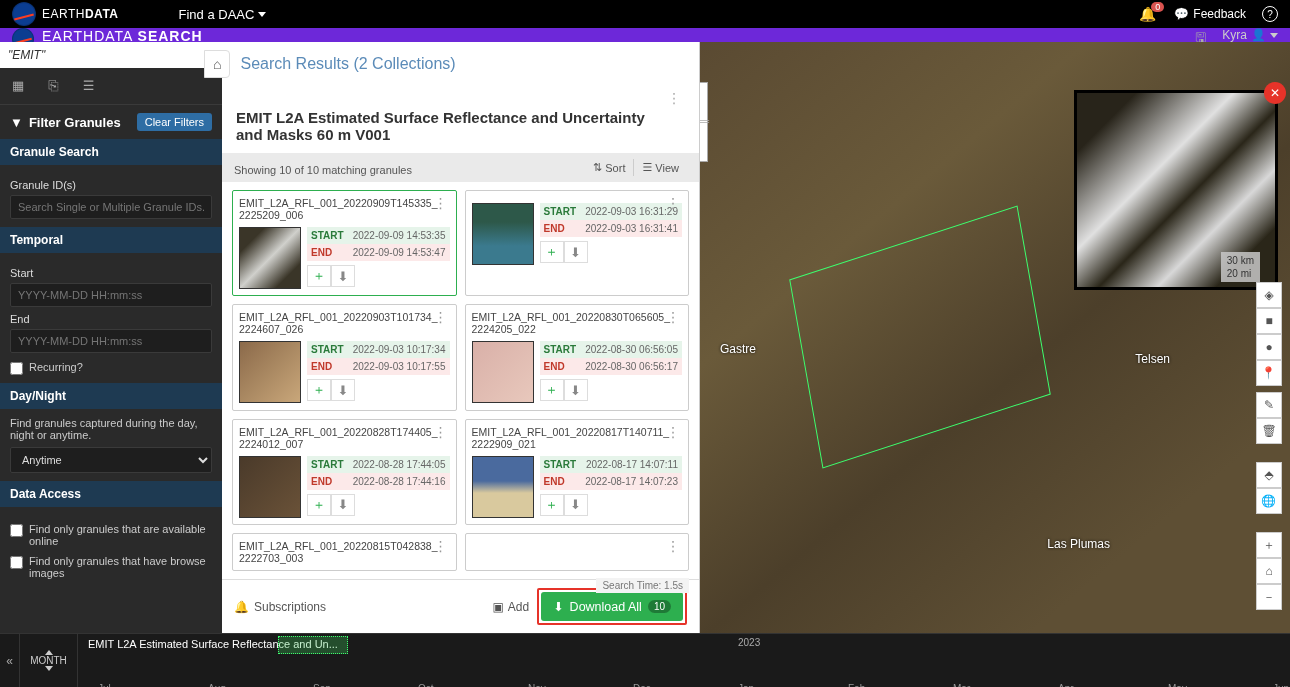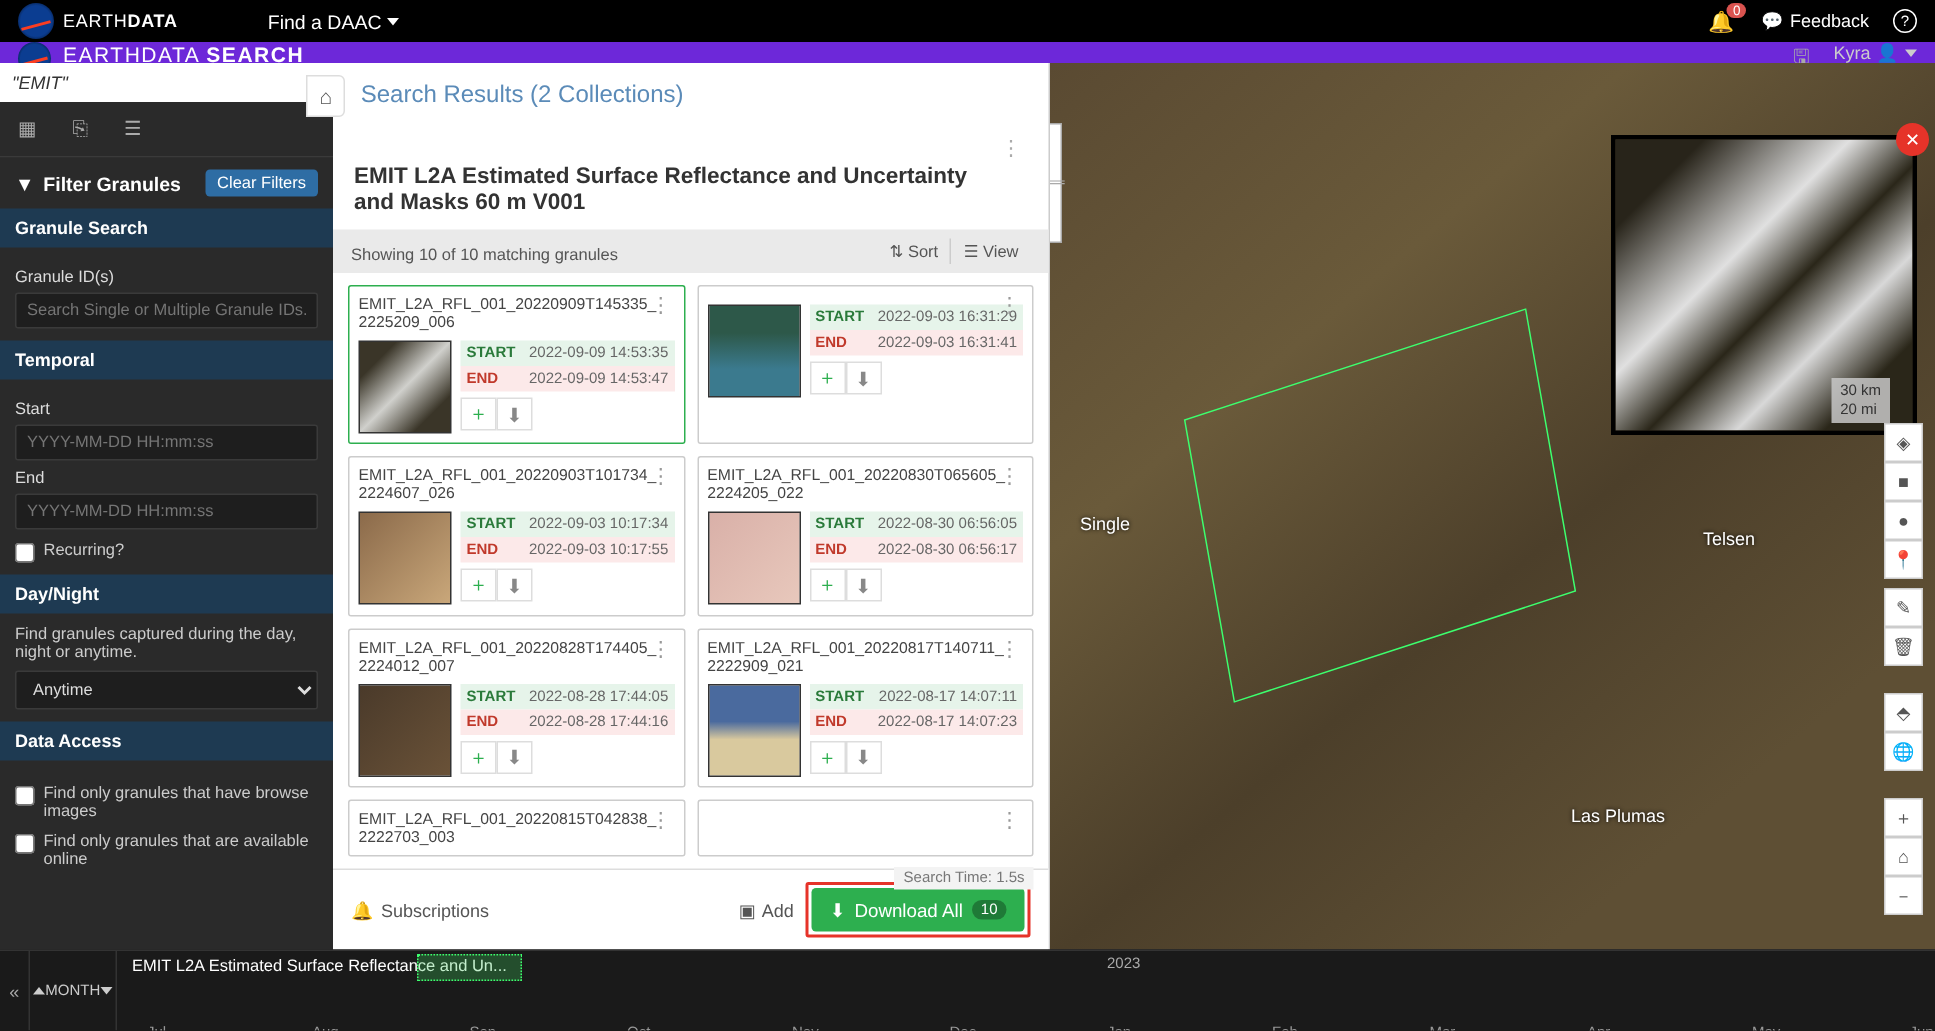--- a/index.html
+++ b/index.html
@@ -100,21 +100,21 @@
 .map-toolbar3 { position:absolute; right:8px; top:420px; display:flex; flex-direction:column;}
 .map-toolbar4 { position:absolute; right:8px; top:490px; display:flex; flex-direction:column;}
 .layers-btn { position:absolute; right:8px; bottom:14px;}
 .preview { position:absolute; right:12px; top:48px; width:204px; height:200px; border:3px solid #000; background: linear-gradient(135deg,#28241a 15%,#e0e0e0 40%,#2a2619 55%,#d8d8d8 70%,#2a2619 85%);}
 .close-preview { position:absolute; right:4px; top:40px; width:22px; height:22px; background:#e63329; color:#fff; border-radius:50%; display:flex; align-items:center; justify-content:center; font-size:12px; cursor:pointer; z-index:5;}
 .scale { position:absolute; right:30px; top:210px; background:rgba(200,200,200,0.85); color:#333; font-size:10px; padding:2px 6px; line-height:1.3;}
 
 
 .timeline { height:54px; background:#1a1a1a; border-top:1px solid #333; display:flex; align-items:stretch; position:relative;}
 .tl-collapse { width:20px; display:flex; align-items:center; justify-content:center; color:#aaa; border-right:1px solid #333; cursor:pointer;}
-.tl-month { width:58px; display:flex; flex-direction:row; align-items:center; justify-content:center; color:#ccc; font-size:10px; border-right:1px solid #333; cursor:pointer;}
+.tl-month { width:58px; display:flex; flex-direction:column; align-items:center; justify-content:center; color:#ccc; font-size:10px; border-right:1px solid #333; cursor:pointer;}
 .tl-track { flex:1; position:relative; color:#aaa;}
 .tl-title { position:absolute; top:4px; left:10px; font-size:11px; color:#fff;}
 .tl-highlight { position:absolute; top:2px; left:200px; width:70px; height:18px; background:rgba(60,200,90,0.3); border:1px dotted #3dff6e;}
 .tl-ticks { position:absolute; bottom:4px; left:0; right:0; display:flex; font-size:10px; color:#999;}
 .tl-tick { position:absolute;}
 .tl-year { position:absolute; top:3px; font-size:10px; color:#aaa;}
 
 .chevron-down { display:inline-block; width:0;height:0;border-left:4px solid transparent;border-right:4px solid transparent;border-top:5px solid currentColor;}
 .chevron-up { display:inline-block; width:0;height:0;border-left:4px solid transparent;border-right:4px solid transparent;border-bottom:5px solid currentColor;}
 </style>
@@ -177,25 +177,25 @@
       </div>
       <div class="section-header">Day/Night</div>
       <div class="section-body">
         <div>Find granules captured during the day, night or anytime.</div>
         <select class="select-field"><option>Anytime</option></select>
       </div>
       <div class="section-header">Data Access</div>
       <div class="section-body">
         <label class="checkbox-row">
             <input type="checkbox" style="">
-            <span>Find only granules that have browse images</span>
+            <span>Find only granules that are available online</span>
           </label>
         <label class="checkbox-row">
             <input type="checkbox" style="">
-            <span>Find only granules that are available online</span>
+            <span>Find only granules that have browse images</span>
           </label>
       </div>
     </div>
 
     <div class="results-panel">
       <div class="results-top">
         <span class="home-icon">⌂</span>
         <span class="breadcrumb">Search Results (2 Collections)</span>
       </div>
       <div class="collection-title-row">
@@ -349,21 +349,21 @@
         <span class="add-btn">▣ <span>Add</span></span>
         <span class="download-wrap">
           <span class="download-btn">⬇ <span>Download All</span> <span class="count">10</span></span>
         </span>
       </div>
     </div>
 
     <div class="map-area">
       <div class="drag-handle">║</div>
       <div class="green-poly"></div>
-      <div class="map-label" style="top:300px; left:20px;">Single</div>
+      <div class="map-label" style="top:300px; left:20px;">Gastre</div>
       <div class="map-label" style="top:310px; right:120px;">Telsen</div>
       <div class="map-label" style="top:495px; right:180px;">Las Plumas</div>
       <div class="close-preview">✕</div>
       <div class="preview"></div>
       <div class="scale">
           <div>30 km</div>
           <div>20 mi</div>
         </div>
       <div class="map-toolbar">
         <div class="tool">⬟</div>

